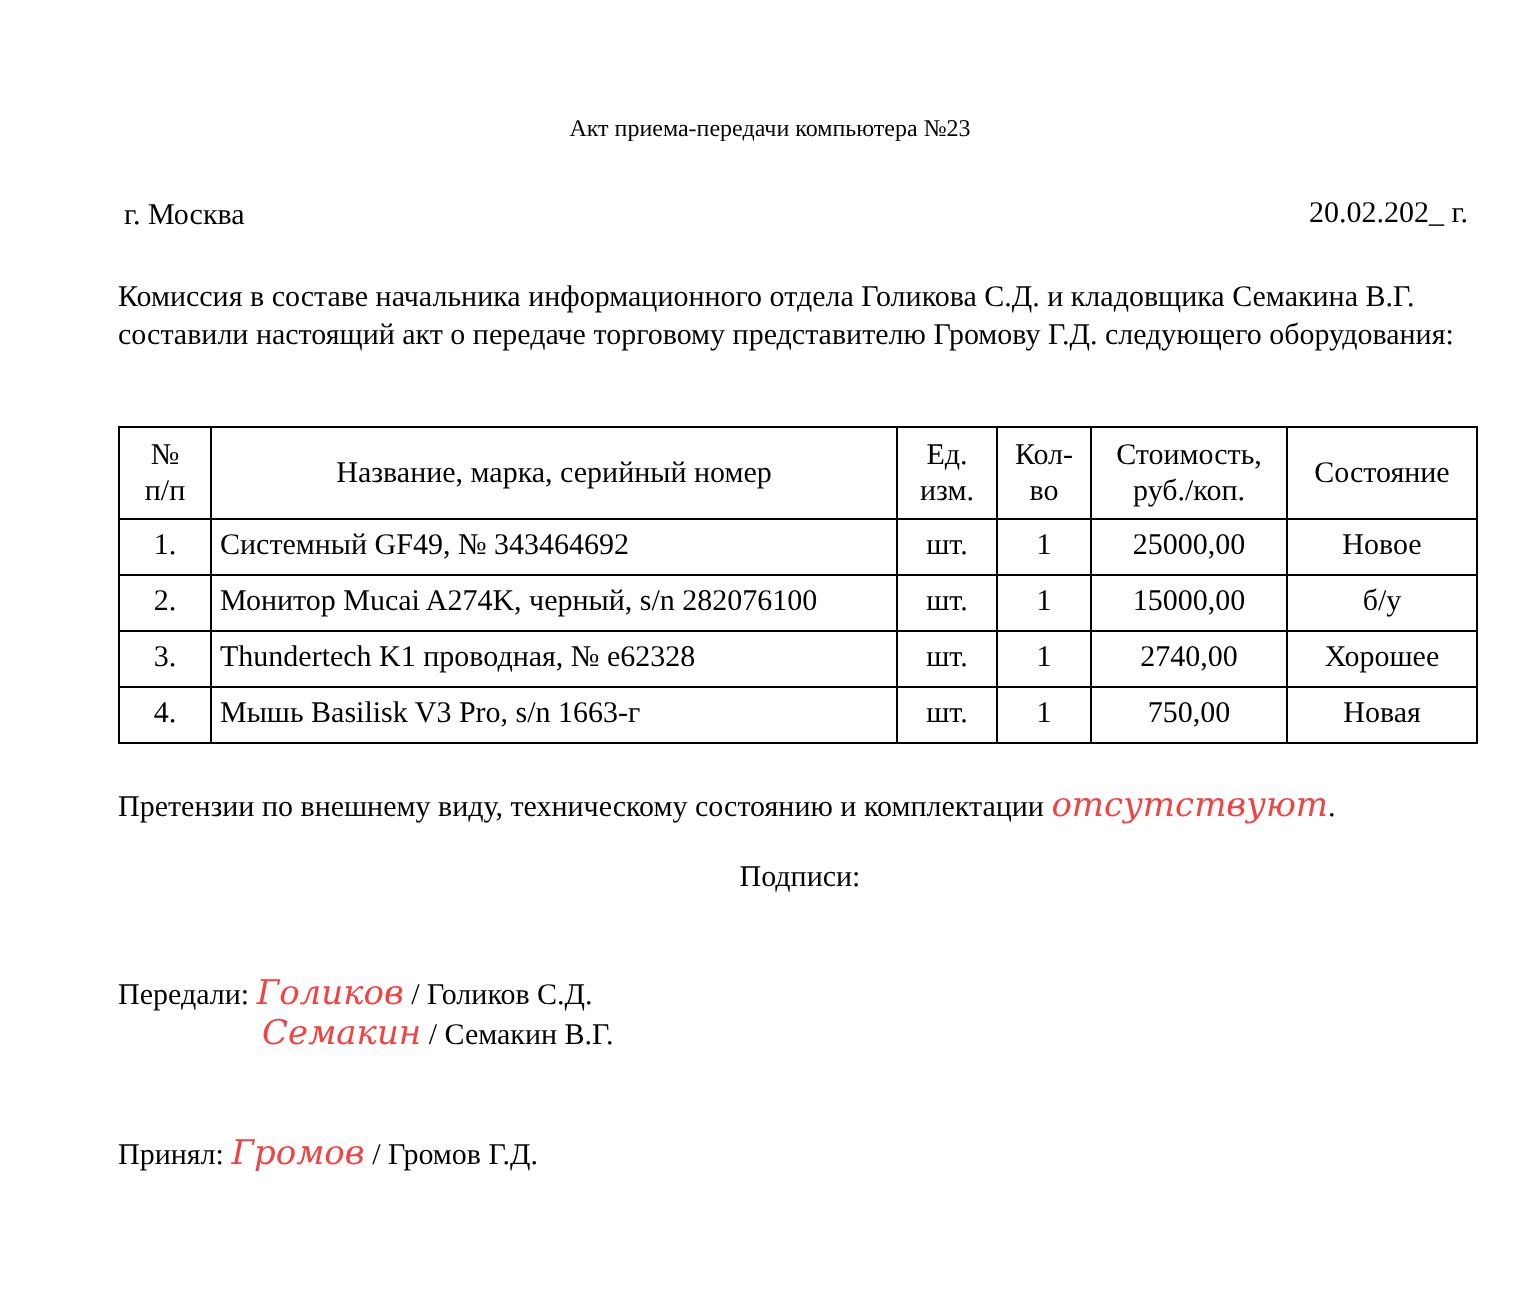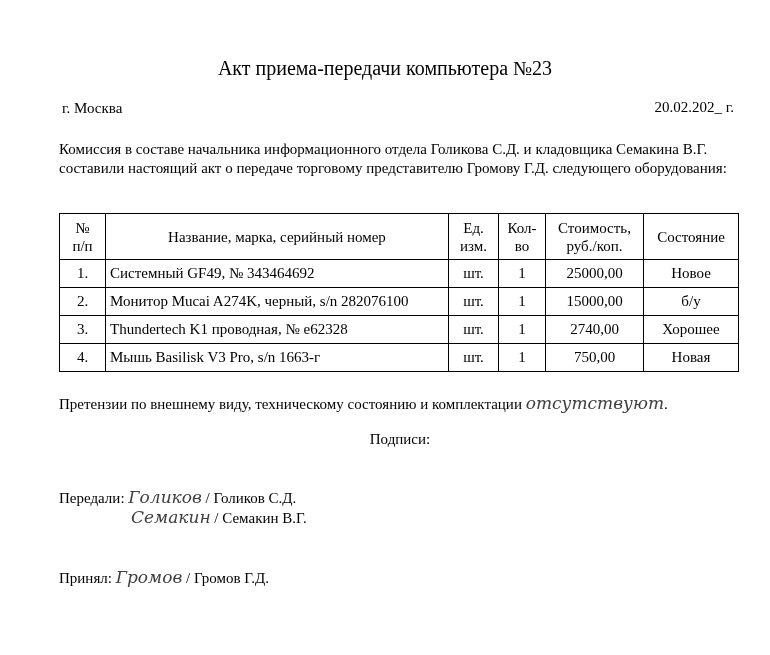--- a/index.html
+++ b/index.html
@@ -1,29 +1,29 @@
 <!DOCTYPE html>
 <html><head>
 <meta charset="utf-8">
 <style>
   html, body { margin:0; padding:0; background:#ffffff; }
   body { width:770px; height:655px; position:relative; overflow:hidden;
          font-family:"Liberation Serif", serif; color:#000; font-size:15px; }
   .abs { position:absolute; white-space:nowrap; }
-  .title { left:0; width:770px; top:57px; text-align:center; font-size:20px; }
+  .title { left:0; width:770px; top:57px; text-align:center; font-size:12px; }
   .city { left:62px; top:100px;text-align:right; }
   .date { right:36px; top:99px; }
   .intro { left:59px; top:140px; width:690px; line-height:19px; white-space:normal; }
   table.items { position:absolute; left:59px; top:213px; border-collapse:collapse; }
   table.items td, table.items th { border:1px solid #000; font-weight:normal; padding:0 4px; font-size:15px; }
   table.items th { height:45px; line-height:18px; text-align:center; }
   table.items td { height:27px; text-align:center; }
   table.items td.name { text-align:left; }
   .claims { left:59px; top:393px; }
-  .sig-hand { font-family:"DejaVu Serif", serif; font-style:italic; color:#404040; font-size:17px; }
+  .sig-hand { font-family:"DejaVu Serif", serif; font-style:italic; color:#ef4444; font-size:17px; }
   .signs { left:0; width:800px; top:431px; text-align:center; }
   .s1 { left:59px; top:487px; }
   .s2 { left:131px; top:507px; }
   .s3 { left:59px; top:567px; }
 </style>
 </head>
 <body>
 
 <div class="abs title">Акт приема-передачи компьютера №23</div>
 <div class="abs city">г. Москва</div>

